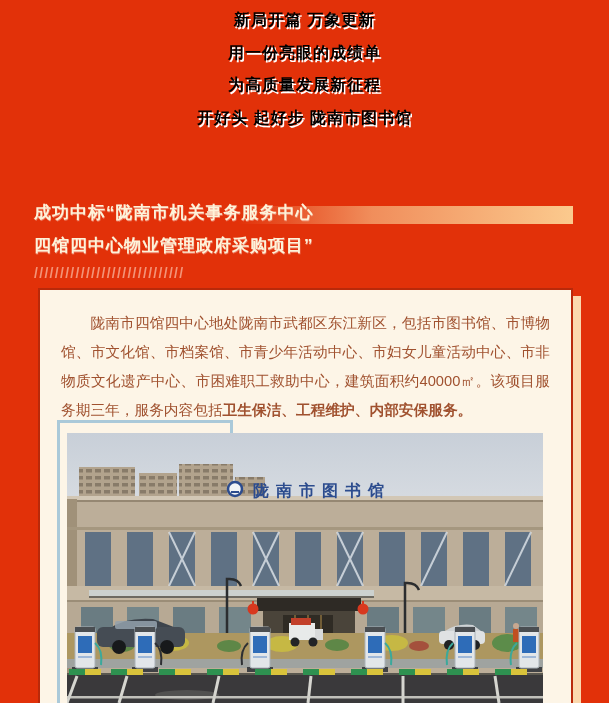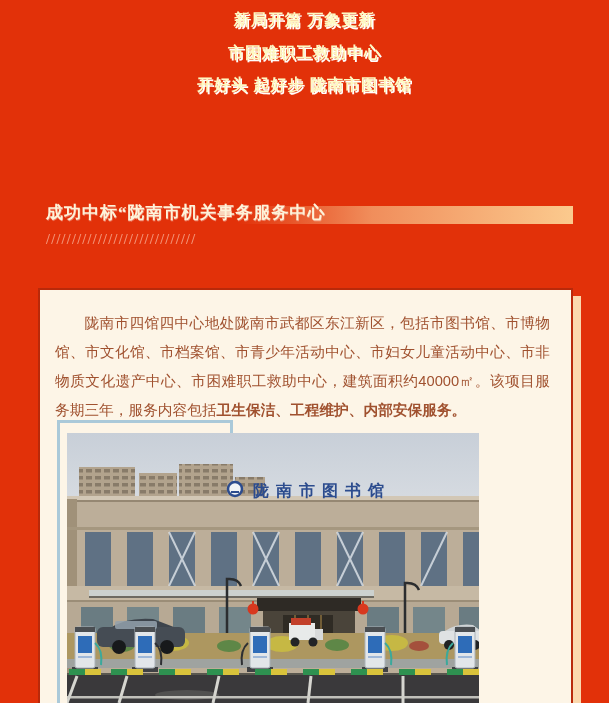--- a/index.html
+++ b/index.html
@@ -10,32 +10,32 @@
     overflow:hidden;
     font-family:"Liberation Sans","DejaVu Sans",sans-serif;
   }
   
   .slogans{
     position:absolute;top:10px;left:0;right:0;
     text-align:center;
   }
   .slogan-line{
     font-size:16px;font-weight:700;
-    color:#fef9c3;
+    color:#000000;
     text-shadow:1.5px 1.5px 0 #ffffff;
     margin-bottom:11.5px;
     letter-spacing:1px;
   }
   
   .announce-bar{
     position:absolute;left:238px;top:206px;width:335px;height:18px;
     background:linear-gradient(90deg, rgba(242,148,98,0) 0%, rgba(243,158,106,0.85) 40%, #fbca8e 100%);
   }
   .announce{
-    position:absolute;left:46px;top:196px;z-index:2;font-family:Liberation Serif, serif;
+    position:absolute;left:34px;top:196px;z-index:2;
   }
   .announce-line{
     font-size:17px;font-weight:700;color:#fdf3da;
     line-height:33px;letter-spacing:1px;
     text-shadow:0.5px 0.5px 0 rgba(255,255,255,0.35);
   }
   .announce-slashes{
     margin-top:3px;
     font-size:14px;font-weight:700;color:#f39478;
     letter-spacing:1.3px;
@@ -44,57 +44,59 @@
   .card{
     position:absolute;left:38px;top:288px;
     width:531px;height:430px;
     background:#fdf5e7;
     border:2px solid #b9290a;
     box-shadow:8px 8px 0 0 #fbd8ad;
     z-index:1;
   }
   .card-paragraph{
     margin:0;
-    padding:19px 21px 0 15px;
+    padding:19px 21px 0 21px;
     font-size:14.7px;
     line-height:29px;
     color:#a0512f;
     text-align:justify;
     text-indent:2em;
   }
   .card-paragraph .bold{font-weight:700;}
   
   .photo-frame{
     position:absolute;left:57px;top:420px;
     width:176px;height:290px;
     border:3px solid #aac9d9;
     box-sizing:border-box;
     z-index:2;
   }
   .photo{
     position:absolute;left:67px;top:433px;
-    width:412px;height:270px;
+    width:476px;height:270px;
     overflow:hidden;
     z-index:3;
   }
 </style>
 </head>
 <body>
 
 <div class="page">
 
   <div class="slogans">
     <div class="slogan-line">新局开篇 万象更新</div>
-    <div class="slogan-line">市困难职工救助中心</div>
+    <div class="slogan-line">用一份亮眼的成绩单</div>
+    <div class="slogan-line">为高质量发展新征程</div>
     <div class="slogan-line">开好头 起好步 陇南市图书馆</div>
   </div>
 
   <div class="announce-bar"></div>
   <div class="announce">
     <div class="announce-line">成功中标“陇南市机关事务服务中心</div>
+    <div class="announce-line">四馆四中心物业管理政府采购项目”</div>
     <div class="announce-slashes">/////////////////////////////</div>
   </div>
 
   <div class="card">
     <p class="card-paragraph"><span>陇南市四馆四中心地处陇南市武都区东江新区，包括市图书馆、市博物馆、市文化馆、市档案馆、市青少年活动中心、市妇女儿童活动中心、市非物质文化遗产中心、市困难职工救助中心，建筑面积约40000㎡。该项目服务期三年，服务内容包括</span><span class="bold">卫生保洁、工程维护、内部安保服务。</span></p>
   </div>
 
   <div class="photo-frame"></div>
 
   <div class="photo">

